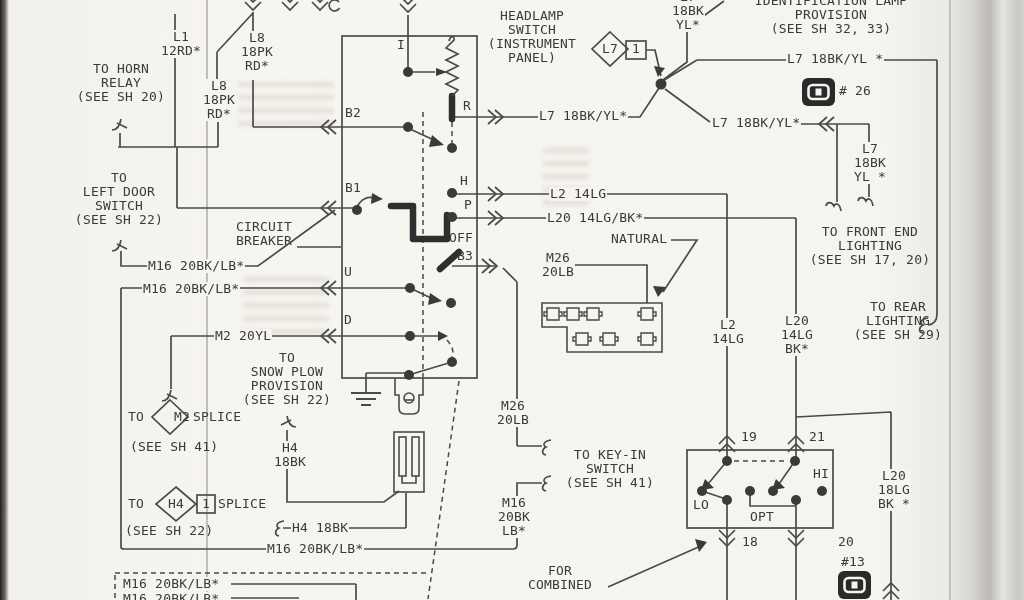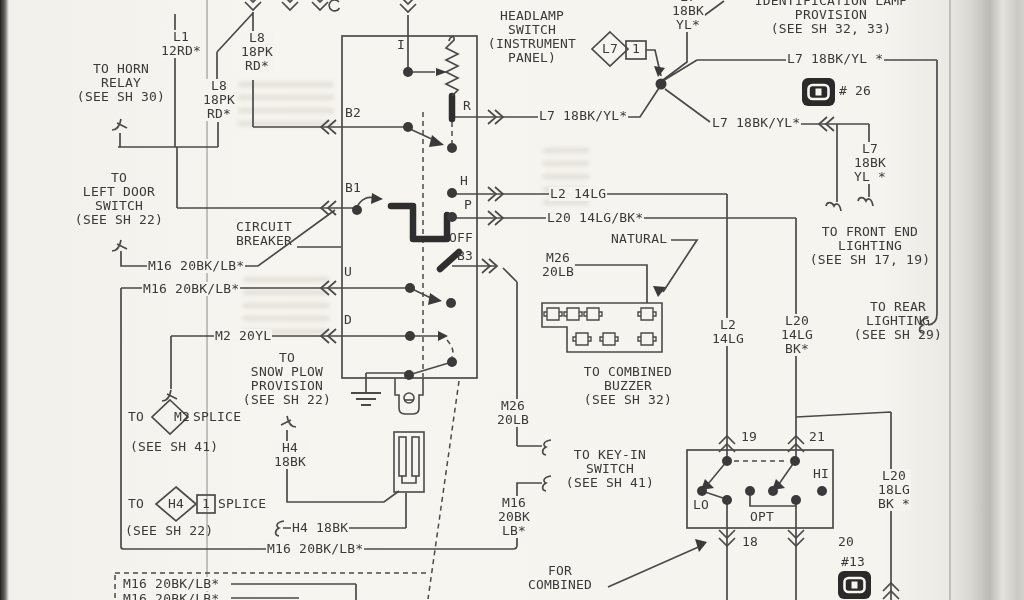--- a/index.html
+++ b/index.html
@@ -203,21 +203,21 @@
       <polygon points="654,66 665,68 658,77"></polygon>
       <polygon points="658,297 666,287 653,286"></polygon>
       <polygon points="707,542 695,539 699,552"></polygon>
     </g>
 
     <use href="#cicon" x="802" y="78"></use>
     <use href="#cicon" x="838" y="571"></use>
   </svg>
 
   <div class="lbl c bg" style="left:181px;top:30px"><div>L1</div><div>12RD*</div></div>
-  <div class="lbl c" style="left:121px;top:62px"><div>TO HORN</div><div>RELAY</div><div>(SEE SH 30)</div></div>
+  <div class="lbl c" style="left:121px;top:62px"><div>TO HORN</div><div>RELAY</div><div>(SEE SH 20)</div></div>
   <div class="lbl c bg" style="left:257px;top:31px"><div>L8</div><div>18PK</div><div>RD*</div></div>
   <div class="lbl c bg" style="left:219px;top:79px"><div>L8</div><div>18PK</div><div>RD*</div></div>
   <div class="lbl c" style="left:119px;top:171px"><div>TO</div><div>LEFT DOOR</div><div>SWITCH</div><div>(SEE SH 22)</div></div>
   <div class="lbl c" style="left:264px;top:220px"><div>CIRCUIT</div><div>BREAKER</div></div>
   <div class="lbl bg" style="left:147px;top:259px">M16 20BK/LB*</div>
   <div class="lbl bg" style="left:142px;top:282px">M16 20BK/LB*</div>
   <div class="lbl bg" style="left:214px;top:329px">M2 20YL</div>
   <div class="lbl c" style="left:287px;top:351px"><div>TO</div><div>SNOW PLOW</div><div>PROVISION</div><div>(SEE SH 22)</div></div>
   <div class="lbl" style="left:128px;top:410px">TO</div>
   <div class="lbl c" style="left:182px;top:410px">M2</div>
@@ -244,35 +244,34 @@
   <div class="lbl" style="left:460px;top:174px">H</div>
   <div class="lbl" style="left:464px;top:198px">P</div>
   <div class="lbl" style="left:449px;top:231px">OFF</div>
   <div class="lbl" style="left:457px;top:249px">B3</div>
 
   <div class="lbl bg" style="left:538px;top:109px">L7 18BK/YL*</div>
   <div class="lbl bg" style="left:549px;top:187px">L2 14LG</div>
   <div class="lbl bg" style="left:546px;top:211px">L20 14LG/BK*</div>
   <div class="lbl" style="left:611px;top:232px">NATURAL</div>
   <div class="lbl c bg" style="left:558px;top:251px"><div>M26</div><div>20LB</div></div>
-  <div class="lbl c" style="left:628px;top:365px"><div>TO COMBINED</div><div>BUZZER</div><div>(SEE SH 32)</div></div>
   <div class="lbl c bg" style="left:513px;top:399px"><div>M26</div><div>20LB</div></div>
   <div class="lbl c" style="left:610px;top:448px"><div>TO KEY-IN</div><div>SWITCH</div><div>(SEE SH 41)</div></div>
   <div class="lbl c bg" style="left:514px;top:496px"><div>M16</div><div>20BK</div><div>LB*</div></div>
   <div class="lbl c" style="left:560px;top:564px"><div>FOR</div><div>COMBINED</div></div>
 
   <div class="lbl c" style="left:831px;top:-6px"><div>IDENTIFICATION LAMP</div><div>PROVISION</div><div>(SEE SH 32, 33)</div></div>
   <div class="lbl c bg" style="left:688px;top:-10px"><div>L7</div><div>18BK</div><div>YL*</div></div>
   <div class="lbl c" style="left:610px;top:42px">L7</div>
   <div class="lbl c" style="left:636px;top:42px">1</div>
   <div class="lbl bg" style="left:786px;top:52px">L7 18BK/YL *</div>
   <div class="lbl" style="left:839px;top:84px"># 26</div>
   <div class="lbl bg" style="left:711px;top:116px">L7 18BK/YL*</div>
   <div class="lbl c bg" style="left:870px;top:142px"><div>L7</div><div>18BK</div><div>YL *</div></div>
-  <div class="lbl c" style="left:870px;top:225px"><div>TO FRONT END</div><div>LIGHTING</div><div>(SEE SH 17, 19)</div></div>
+  <div class="lbl c" style="left:870px;top:225px"><div>TO FRONT END</div><div>LIGHTING</div><div>(SEE SH 17, 20)</div></div>
   <div class="lbl c" style="left:898px;top:300px"><div>TO REAR</div><div>LIGHTING</div><div>(SEE SH 29)</div></div>
   <div class="lbl c bg" style="left:728px;top:318px"><div>L2</div><div>14LG</div></div>
   <div class="lbl c bg" style="left:797px;top:314px"><div>L20</div><div>14LG</div><div>BK*</div></div>
   <div class="lbl" style="left:741px;top:430px">19</div>
   <div class="lbl" style="left:809px;top:430px">21</div>
   <div class="lbl" style="left:693px;top:498px">LO</div>
   <div class="lbl" style="left:750px;top:510px">OPT</div>
   <div class="lbl" style="left:813px;top:467px">HI</div>
   <div class="lbl" style="left:742px;top:535px">18</div>
   <div class="lbl" style="left:838px;top:535px">20</div>

